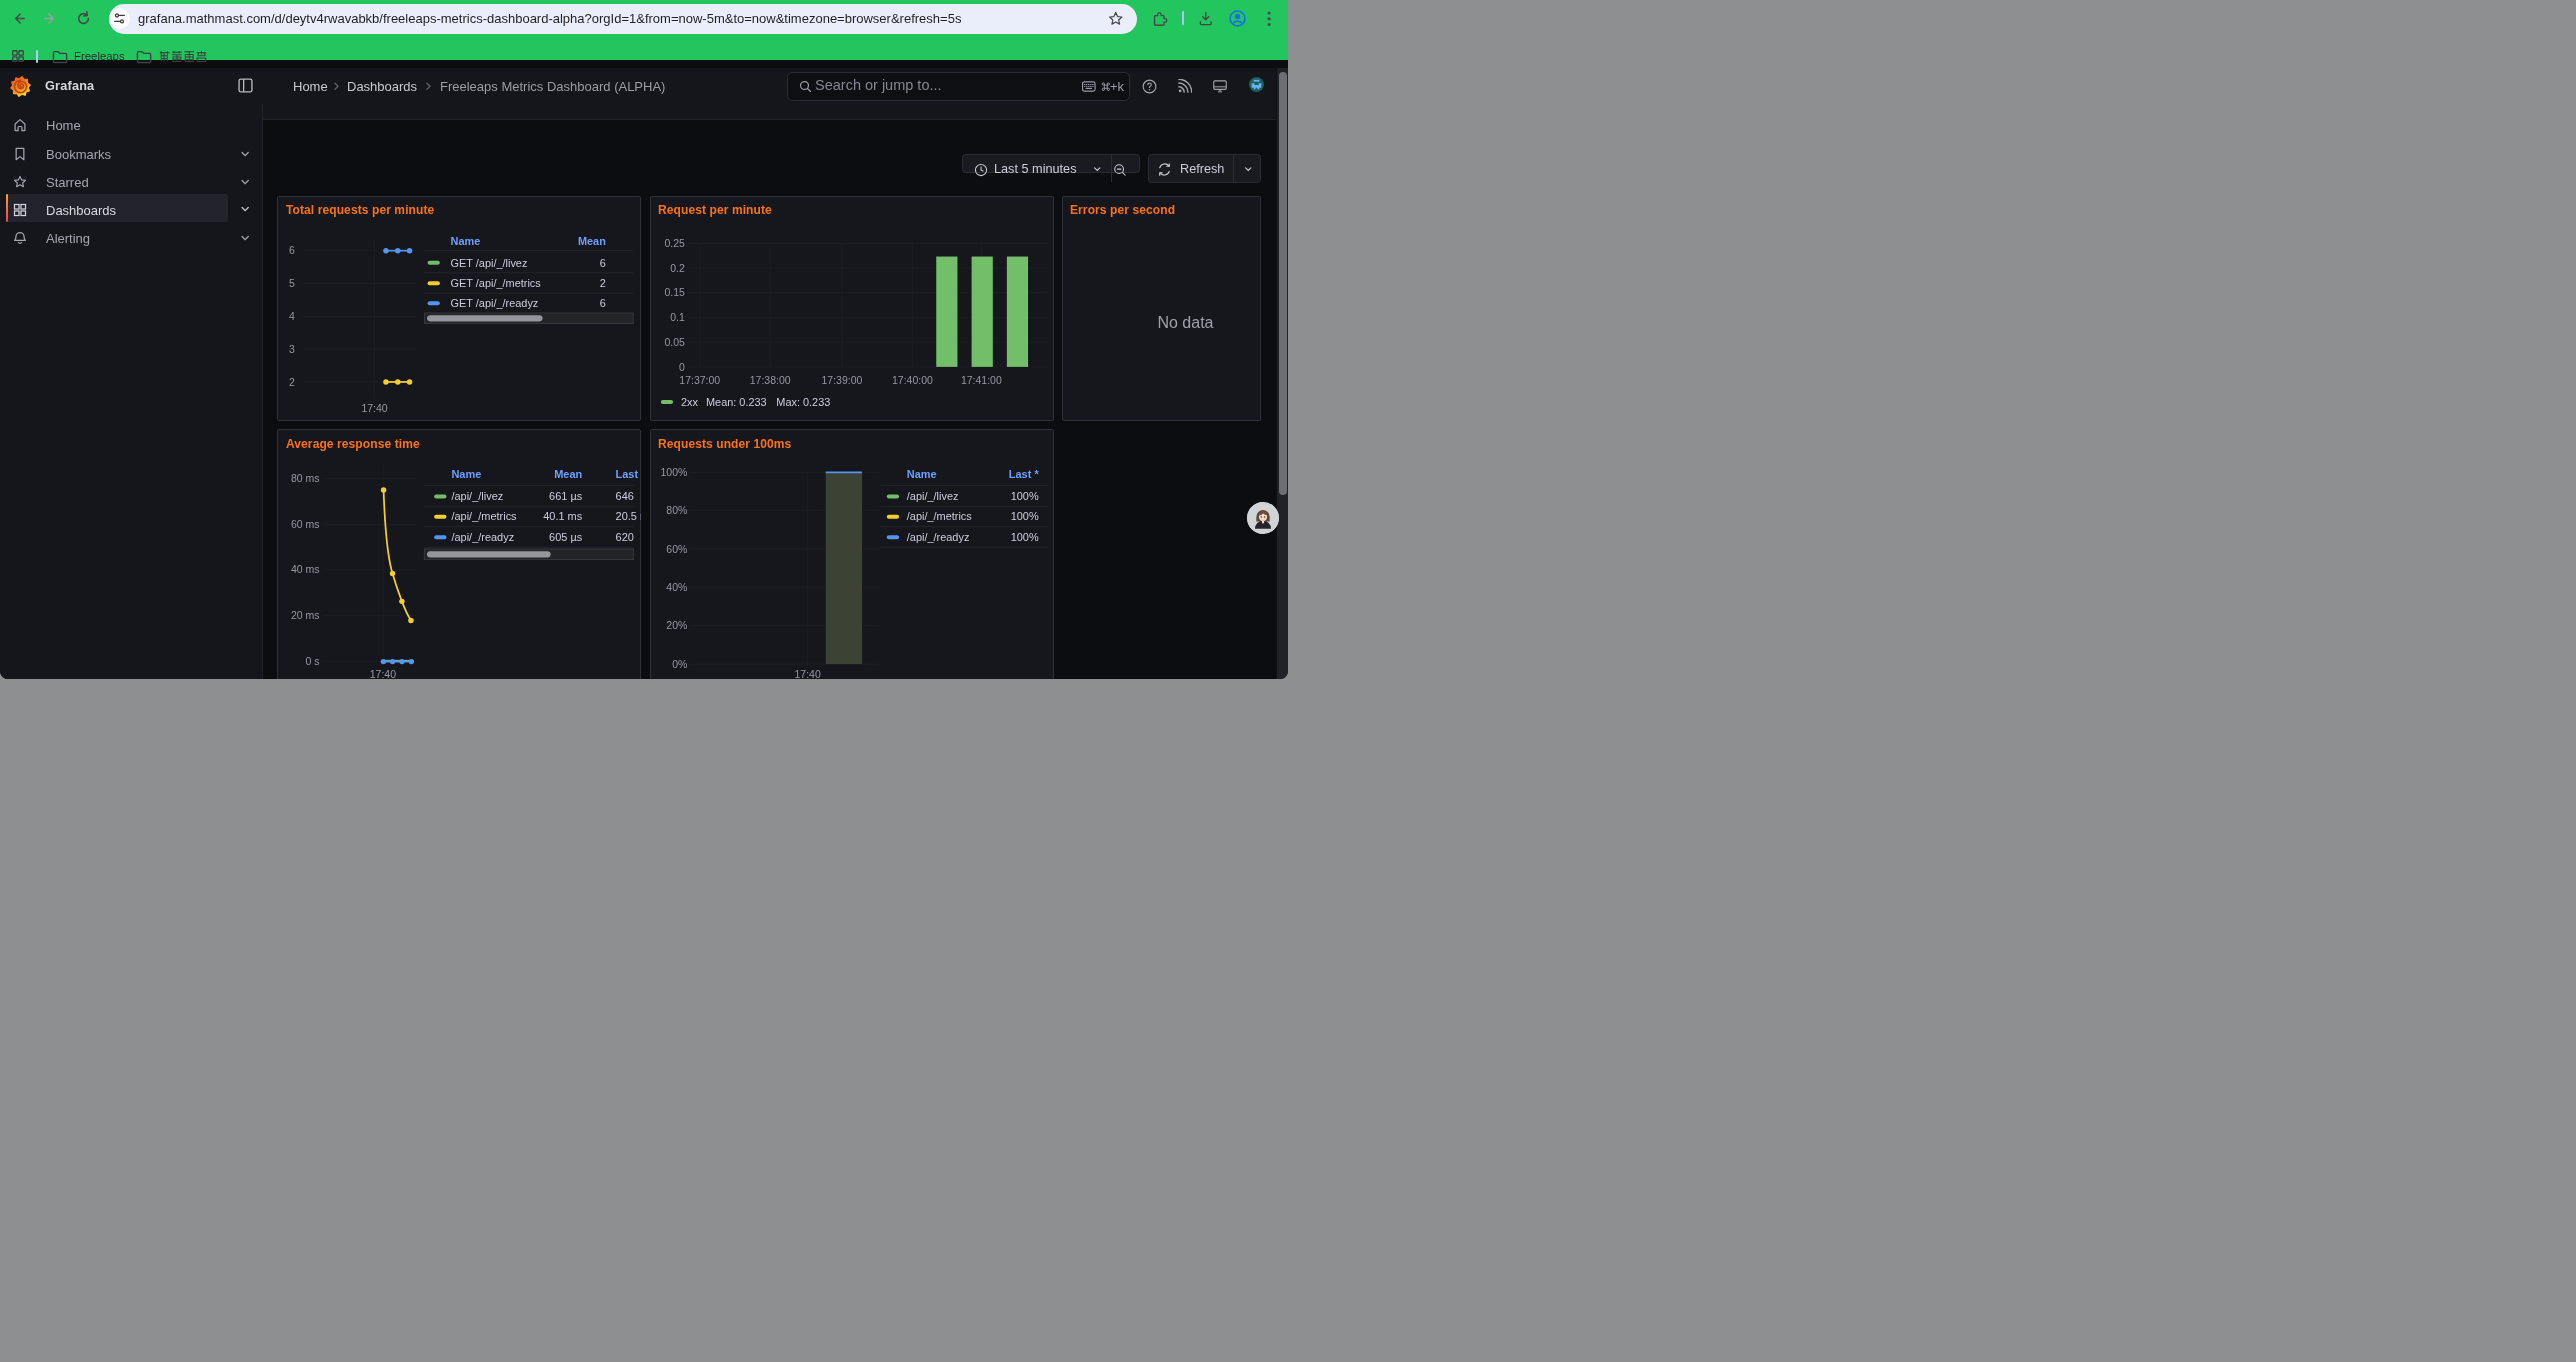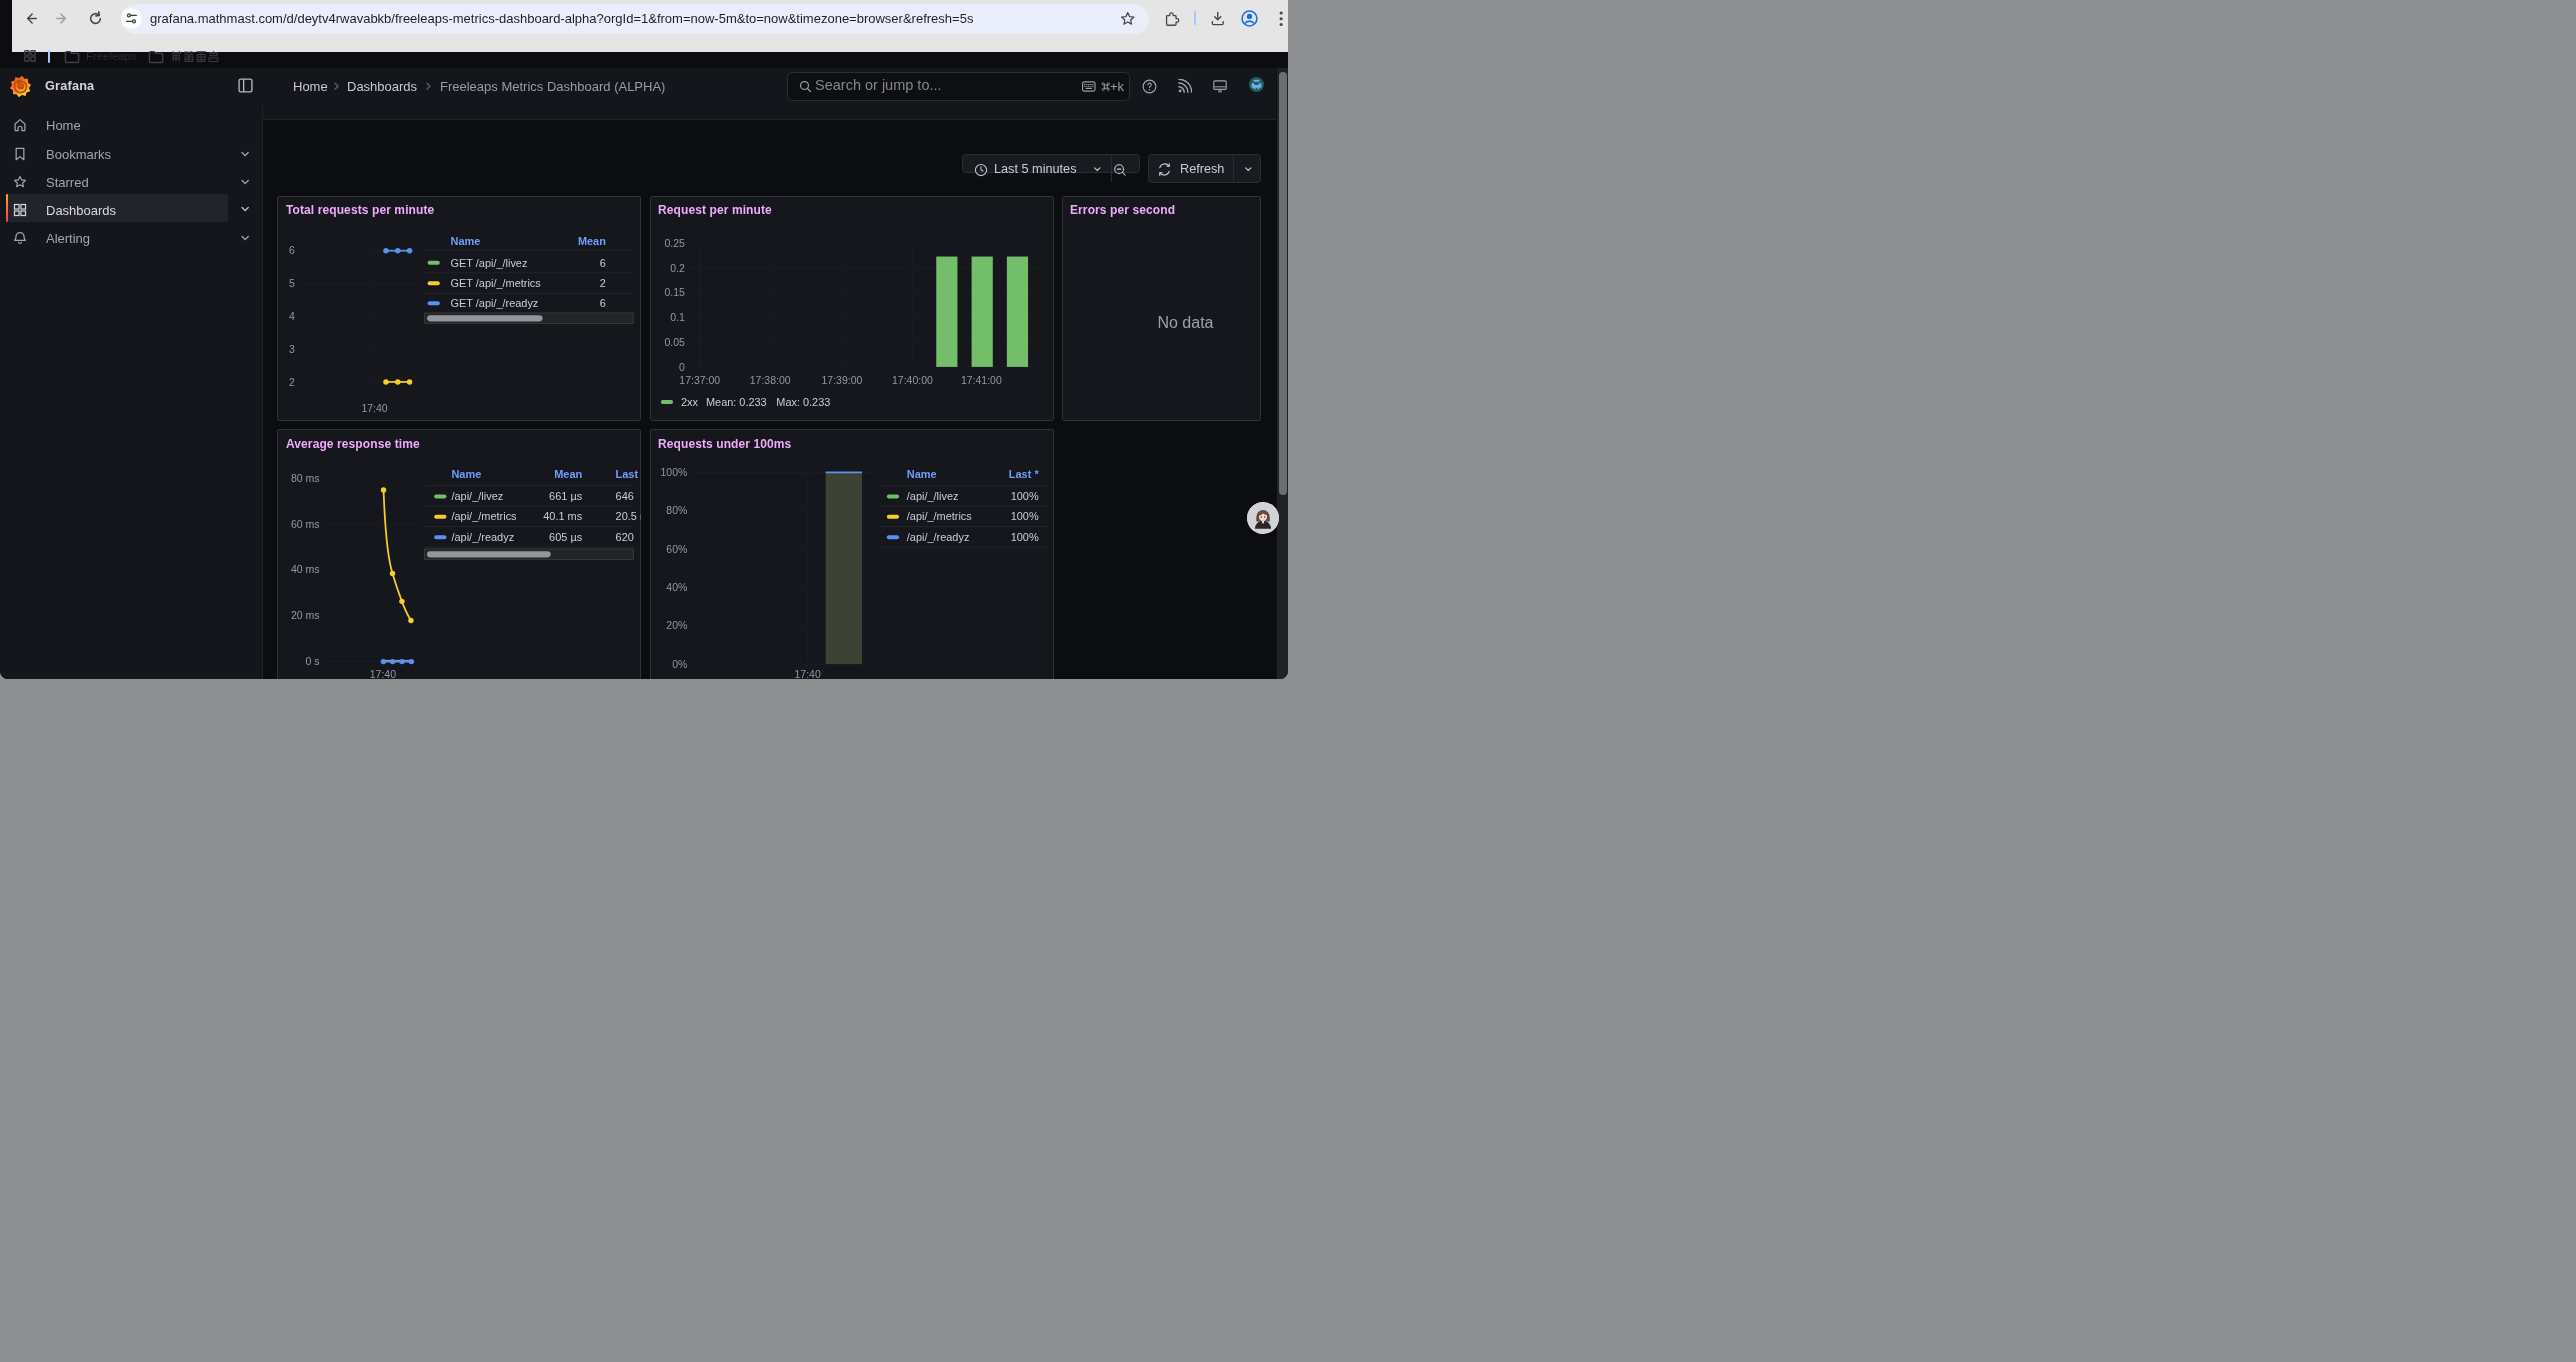--- a/index.html
+++ b/index.html
@@ -1,31 +1,31 @@
 <!DOCTYPE html>
 <html style="font-size:14px"><head>
 <meta charset="utf-8">
 <style>
   * { margin:0; padding:0; box-sizing:border-box; }
   html,body { width:1288px; height:681px; overflow:hidden; background:#8e8f91; font-family:"Liberation Sans", sans-serif; }
   .abs { position:absolute; }
   #win { position:absolute; left:0; top:0; width:1288px; height:679px; background:#0c0d10; border-radius:0 0 8px 8px; overflow:hidden; }
-  #chrome { position:absolute; left:0; top:0; width:1288px; height:52px; background:#e5e5e5;margin-left:12px; }
+  #chrome { position:absolute; left:0; top:0; width:1288px; height:60px; background:#22c55e; }
   #pill { position:absolute; left:109px; top:3.5px; width:1028px; height:30px; background:#e9eefa; border-radius:15.3px; }
   #urltext { position:absolute; left:138px; top:11.4px; font-size:13px; color:#1f2023; white-space:nowrap; }
   .bmtext { font-size:11.4px; color:#2b2d30; }
   #gheader { position:absolute; left:0; top:68px; width:1288px; height:52px; background:#15161b; border-bottom:0.9px solid #222329; }
   #sidebar { position:absolute; left:0; top:104px; width:263px; height:575px; background:#15161b; border-right:0.9px solid #222329; }
   #subhead { position:absolute; left:263px; top:104px; width:1025px; height:36px; background:#121318; border-bottom:0.9px solid #222329; }
   .navitem { position:absolute; left:0px; width:263px; height:28.5px; color:#a3a6af; font-size:13px; }
   .navitem .lbl { position:absolute; left:46px; top:7.5px; }
   .navicon { position:absolute; left:13px; top:8px; width:14px; height:14px; }
   .chev { position:absolute; left:239px; top:8.8px; width:12.3px; height:12.3px; }
   .panel { position:absolute; background:#16171d; border:0.9px solid #30323a; border-radius:1.8px; }
-  .ptitle { position:absolute; font-size:12px; font-weight:700; color:#f0abfc; white-space:nowrap; letter-spacing:0.1px; }
+  .ptitle { position:absolute; font-size:12px; font-weight:700; color:#f97316; white-space:nowrap; letter-spacing:0.1px; }
   .axis { fill:#9598a1; font-size:12px; font-family:"Liberation Sans", sans-serif; }
   .grid { stroke:#1d1e25; stroke-width:1; }
   .lgd { fill:#ccccdc; font-size:12.5px; font-family:"Liberation Sans", sans-serif; }
   .lgdhead { fill:#6e9fff; font-size:12.5px; font-weight:700; font-family:"Liberation Sans", sans-serif; }
   .sepline { stroke:#26272e; stroke-width:1; }
 </style>
 </head>
 <body>
 <div id="win">
 

